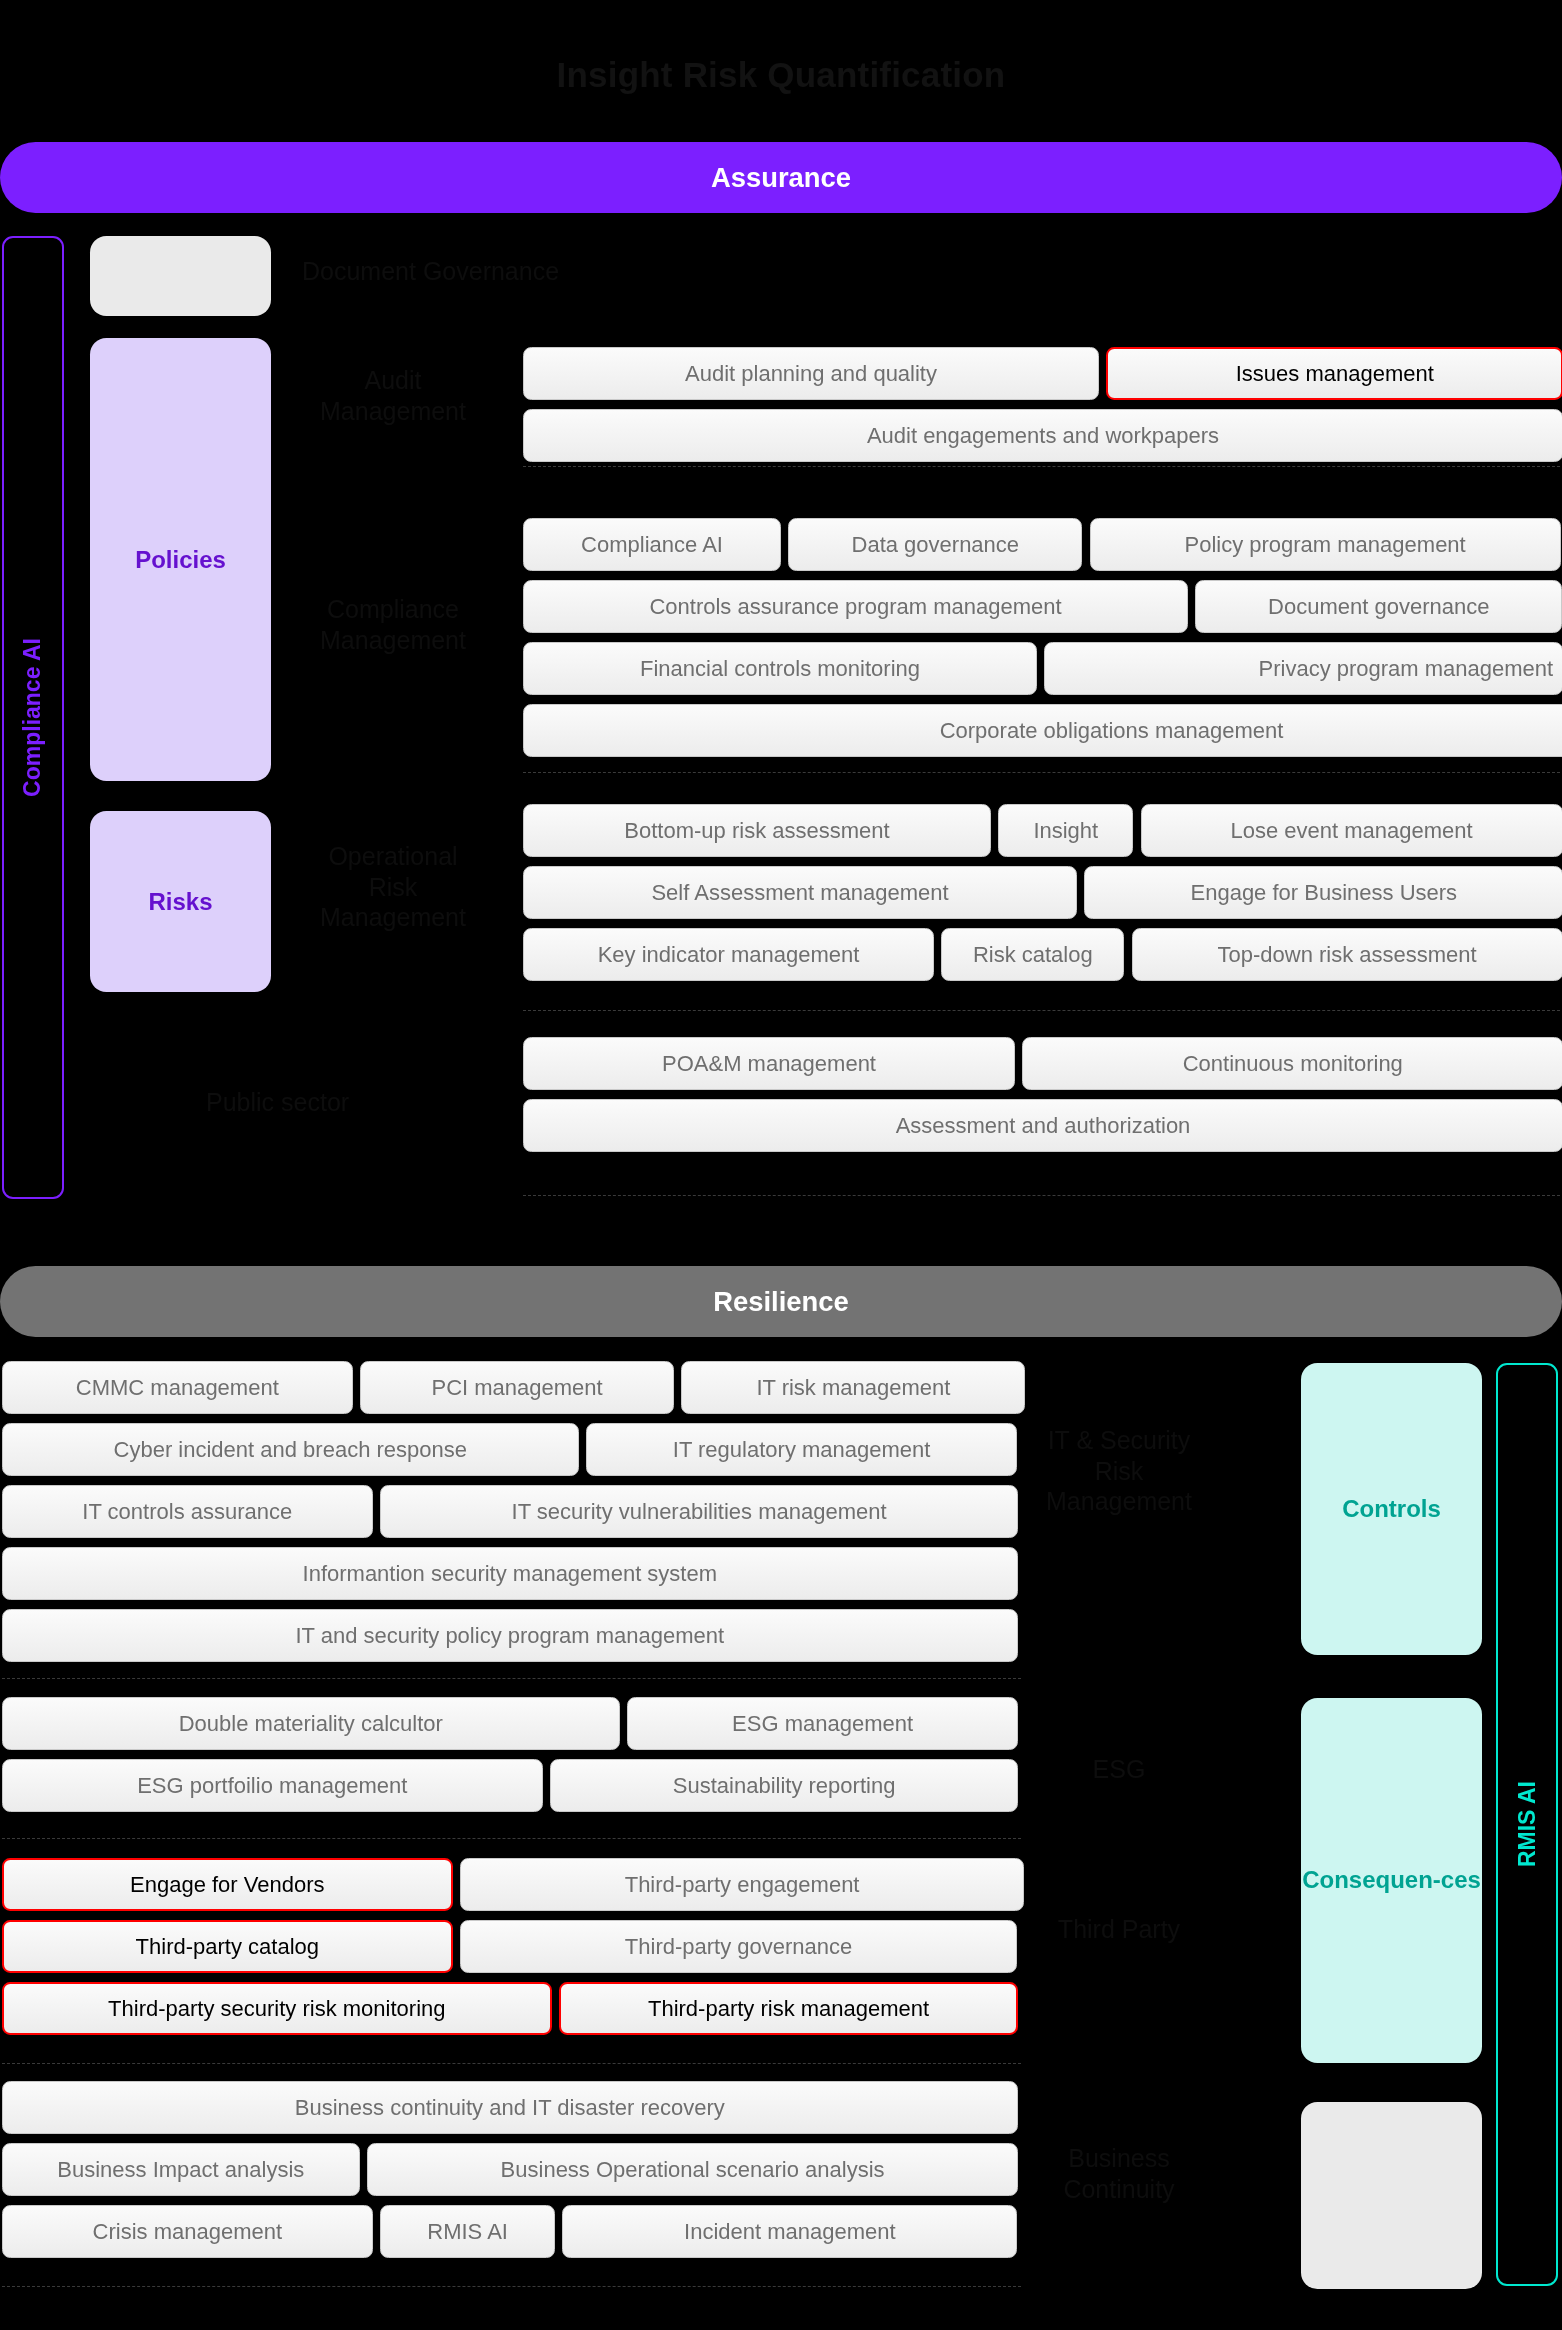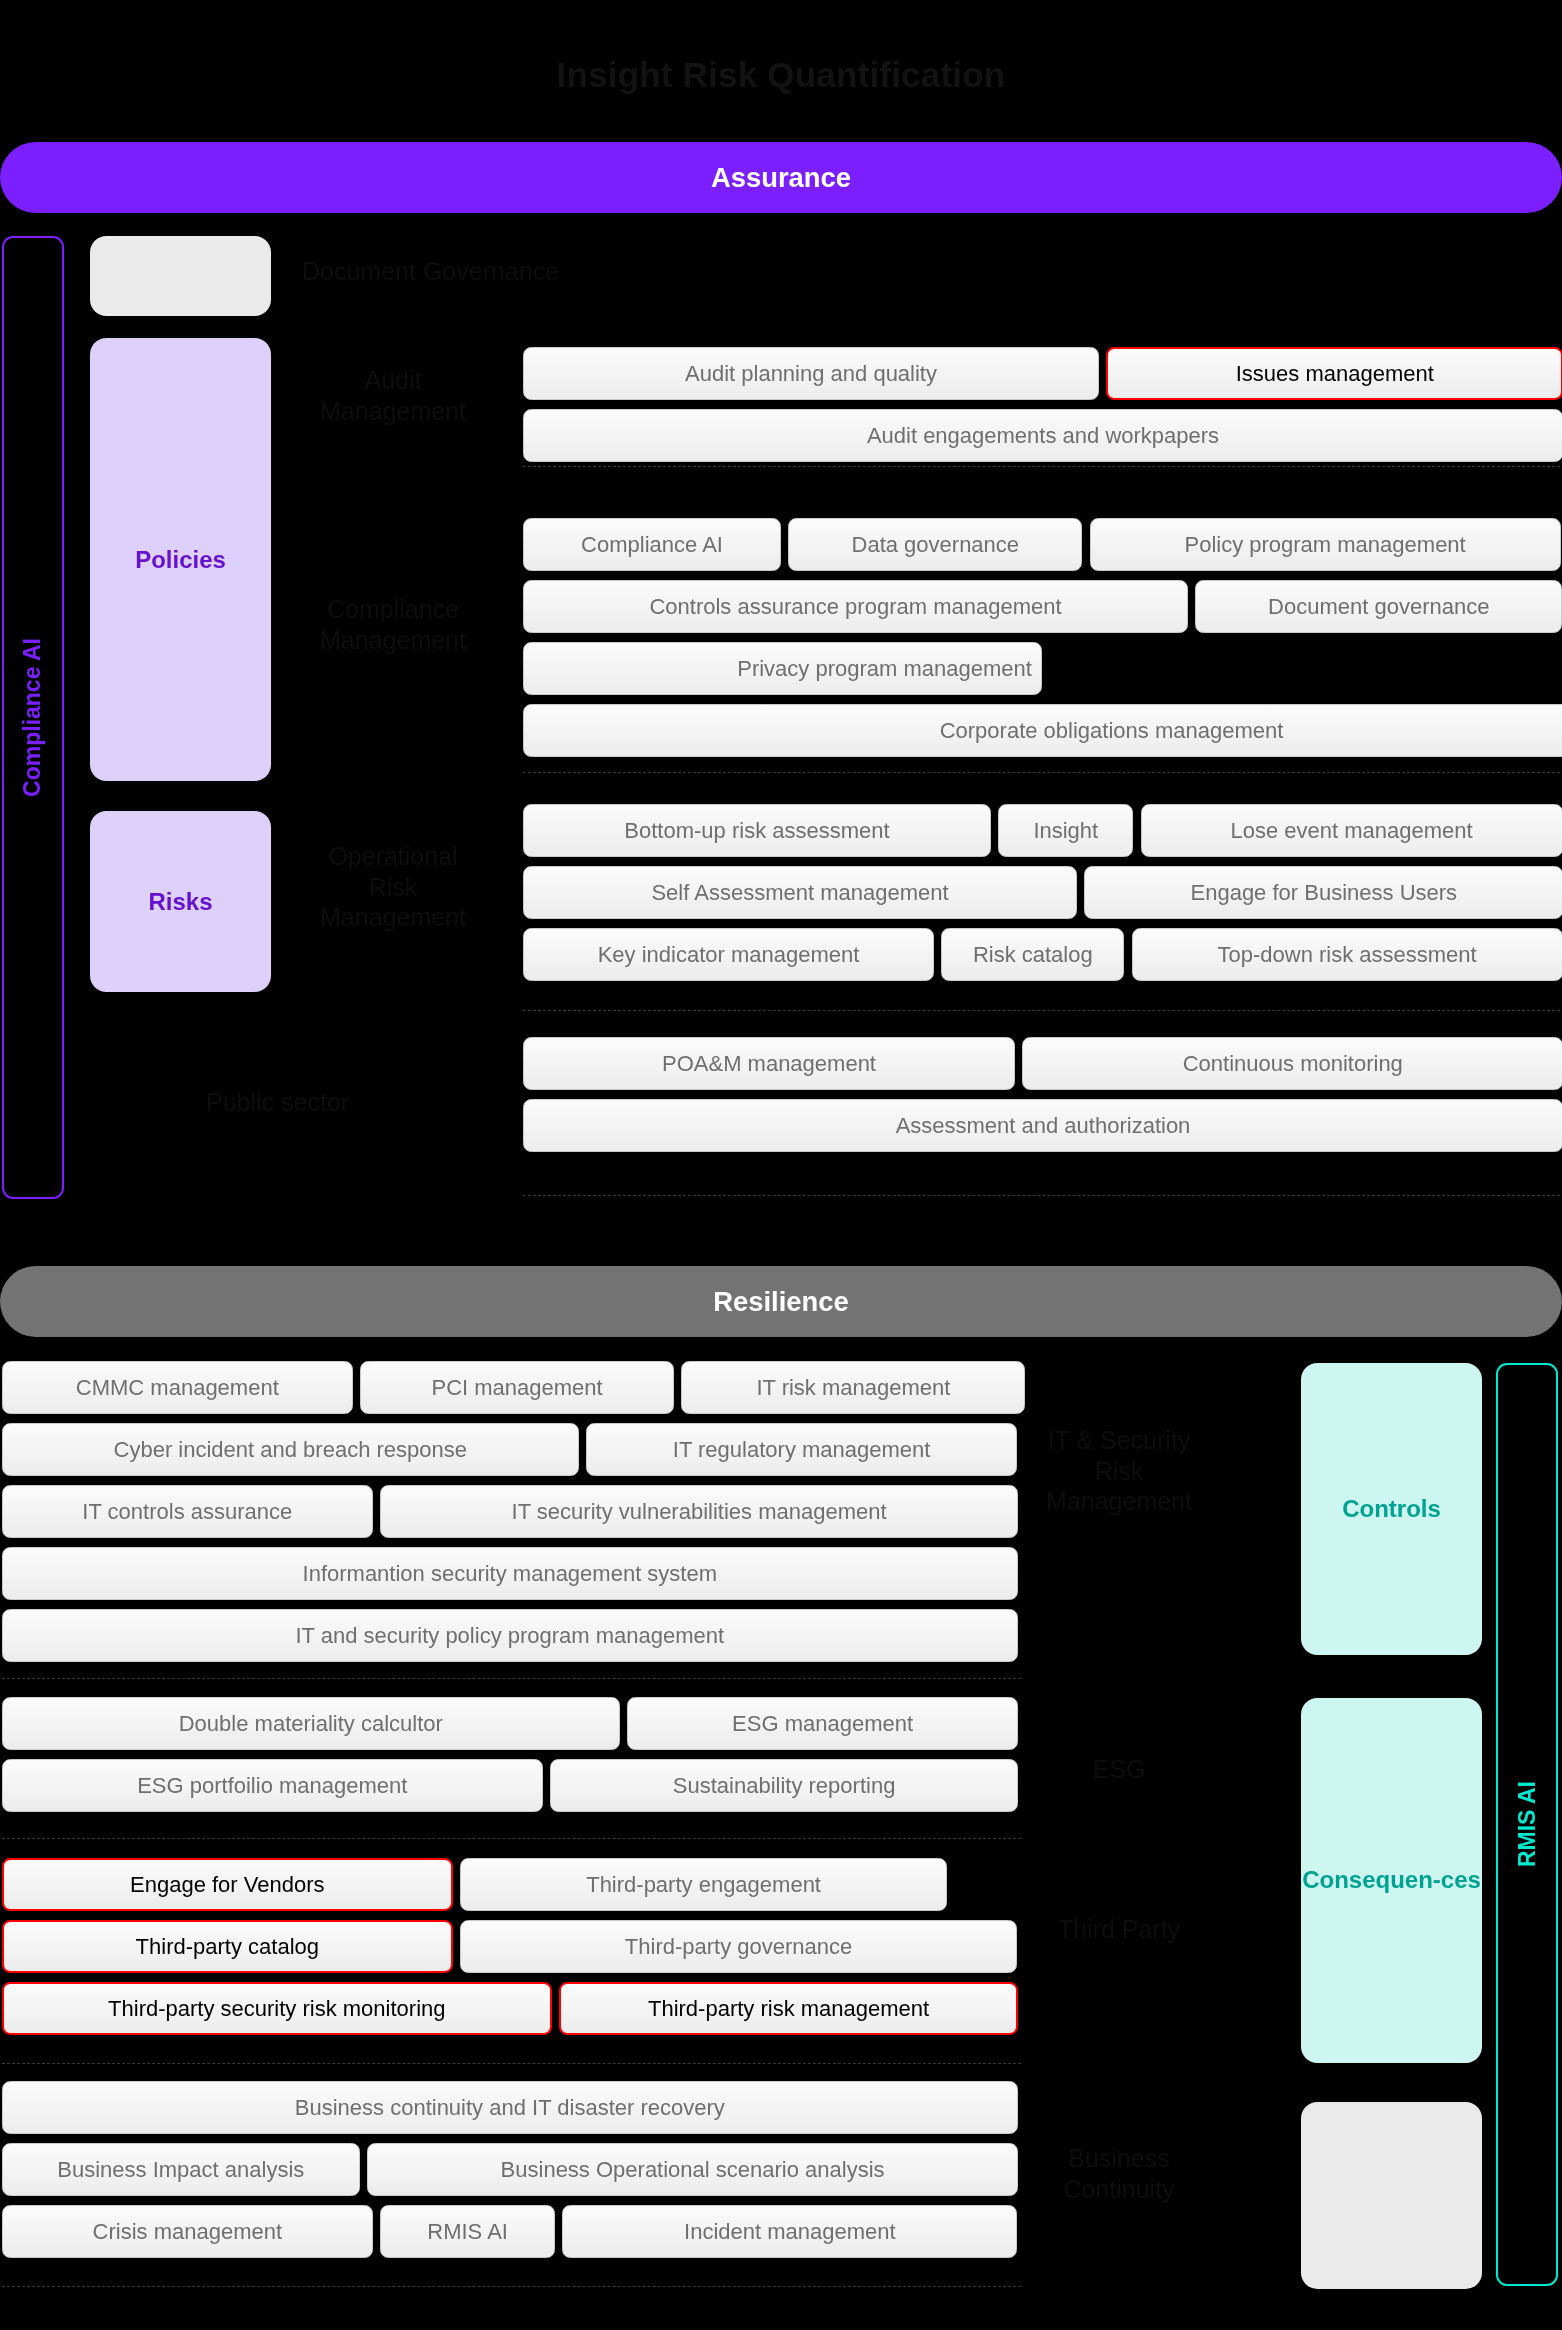--- a/index.html
+++ b/index.html
@@ -225,20 +225,23 @@
       </div>
       <div class="row">
         <div class="tile" style="width: 665px;">
           <span>Controls assurance program management</span>
         </div>
         <div class="tile" style="width: 367px;">
           <span>Document governance</span>
         </div>
       </div>
       <div class="row">
+        <div class="tile" style="width: 514px;">
+          <span>Financial controls monitoring</span>
+        </div>
         <div class="tile" style="width: 519px; justify-content: flex-end;">
           <span>Privacy program management</span>
         </div>
       </div>
       <div class="row">
         <div class="tile" style="width: 1177px;">
           <span>Corporate obligations management</span>
         </div>
       </div>
     </div>
@@ -345,21 +348,21 @@
         <div class="tile" style="width: 468px;">
           <span>Sustainability reporting</span>
         </div>
       </div>
     </div>
   <div class="group" id="g-resilience-2" style="left:1.8px; top:1858px;">
       <div class="row">
         <div class="tile hl" style="width: 451px;">
           <span>Engage for Vendors</span>
         </div>
-        <div class="tile" style="width: 487px;">
+        <div class="tile" style="width: 564px;">
           <span>Third-party engagement</span>
         </div>
       </div>
       <div class="row">
         <div class="tile hl" style="width: 451px;">
           <span>Third-party catalog</span>
         </div>
         <div class="tile" style="width: 557px;">
           <span>Third-party governance</span>
         </div>

